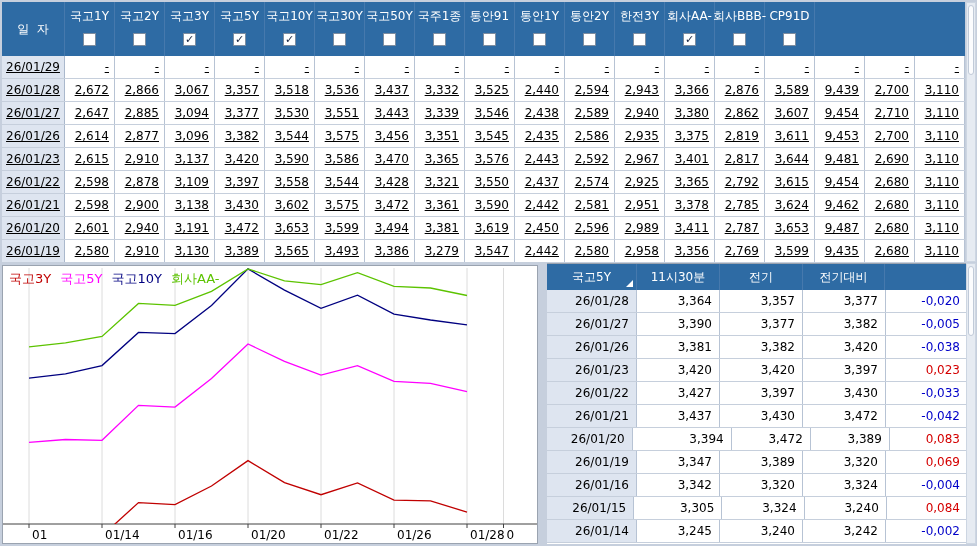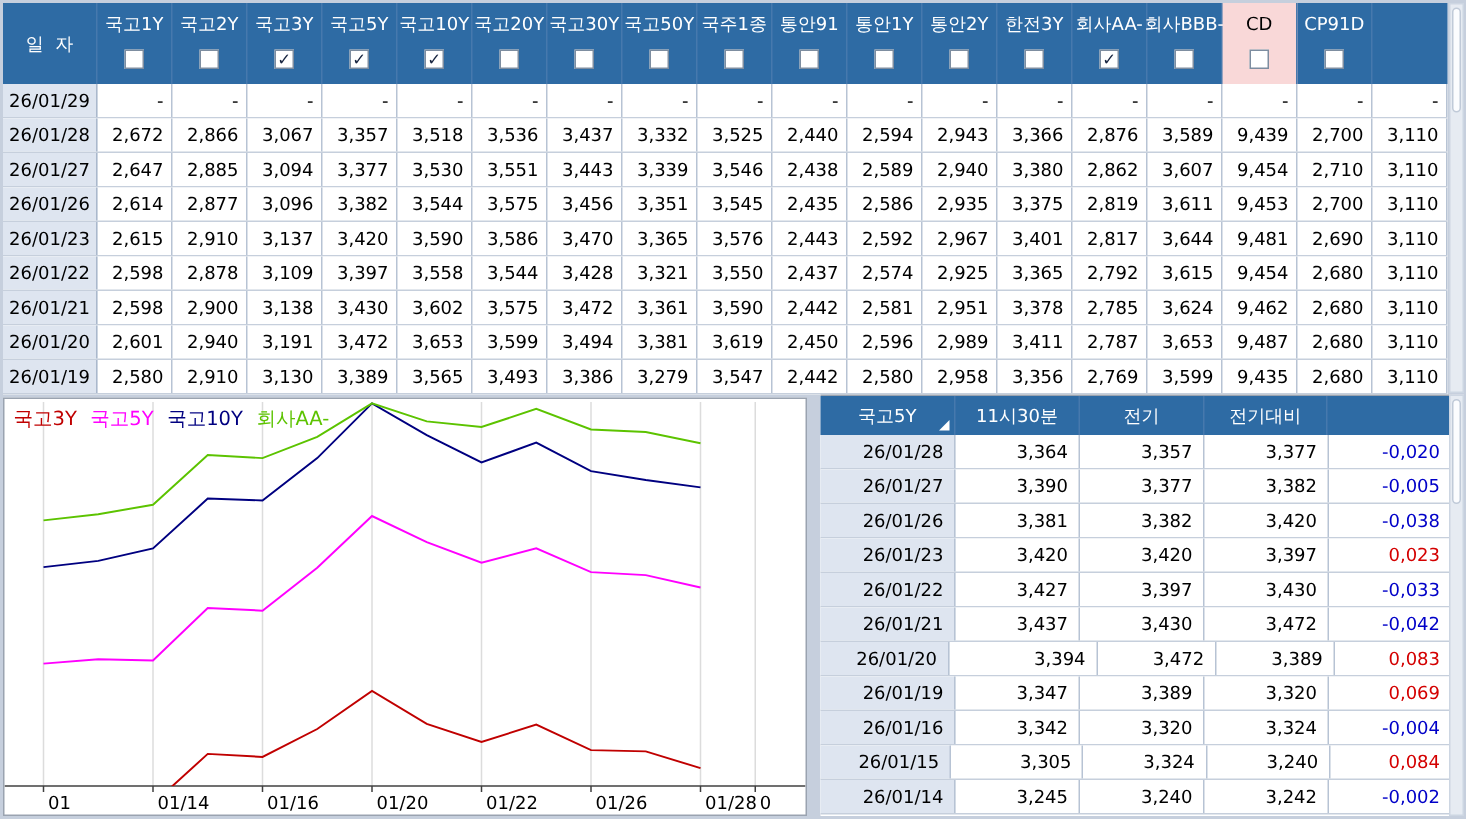--- a/index.html
+++ b/index.html
@@ -21,21 +21,21 @@
     width:50px; min-width:50px; display:flex; flex-direction:column; align-items:center;
     color:#fff; border-right:1px solid #4679ad; padding-top:5px;
   }
   .tt-col-h.hl { background:#f9d8d8; color:#000; }
   .tt-col-label { height:20px; line-height:18px; white-space:nowrap; overflow:hidden; }
   .checkbox {
     width:13px; height:13px; background:#fff; border:1px solid #7d8da0; margin-top:6px;
     display:flex; align-items:center; justify-content:center;
     font-size:11px; font-weight:bold; color:#16233f; line-height:11px; cursor:default;
   }
-  .tt-row { display:flex; height:23px; border-bottom:1px solid #c6cfdc; background:#fff; }
+  .tt-row { display:flex; height:23px; border-bottom:1px solid #c6cfdc; background:#fff;text-decoration:underline; }
   .tt-date {
     width:63px; min-width:63px; background:#dee5f0; border-right:1px solid #aab8cc;
     display:flex; align-items:center; justify-content:center;
   }
   .tt-cell {
     width:50px; min-width:50px; border-right:1px solid #b7c3d4;
     display:flex; align-items:center; justify-content:flex-end; padding-right:5px;
   }
   
   .vscroll { position:absolute; width:10px; background:#e6ebf2; border:1px solid #cdd6e2; }
@@ -86,24 +86,20 @@
       </div>
       <div class="tt-col-h">
         <div class="tt-col-label">국고5Y</div>
         <div class="checkbox">✓</div>
       </div>
       <div class="tt-col-h">
         <div class="tt-col-label">국고10Y</div>
         <div class="checkbox">✓</div>
       </div>
       <div class="tt-col-h">
-        <div class="tt-col-label">국고20Y</div>
-        <div class="checkbox"></div>
-      </div>
-      <div class="tt-col-h">
         <div class="tt-col-label">국고30Y</div>
         <div class="checkbox"></div>
       </div>
       <div class="tt-col-h">
         <div class="tt-col-label">국고50Y</div>
         <div class="checkbox"></div>
       </div>
       <div class="tt-col-h">
         <div class="tt-col-label">국주1종</div>
         <div class="checkbox"></div>
@@ -123,24 +119,20 @@
       <div class="tt-col-h">
         <div class="tt-col-label">한전3Y</div>
         <div class="checkbox"></div>
       </div>
       <div class="tt-col-h">
         <div class="tt-col-label">회사AA-</div>
         <div class="checkbox">✓</div>
       </div>
       <div class="tt-col-h">
         <div class="tt-col-label">회사BBB-</div>
-        <div class="checkbox"></div>
-      </div>
-      <div class="tt-col-h hl">
-        <div class="tt-col-label">CD</div>
         <div class="checkbox"></div>
       </div>
       <div class="tt-col-h">
         <div class="tt-col-label">CP91D</div>
         <div class="checkbox"></div>
       </div>
     </div>
   <div id="tt-body">
       <div class="tt-row">
         <div class="tt-date">26/01/29</div>

